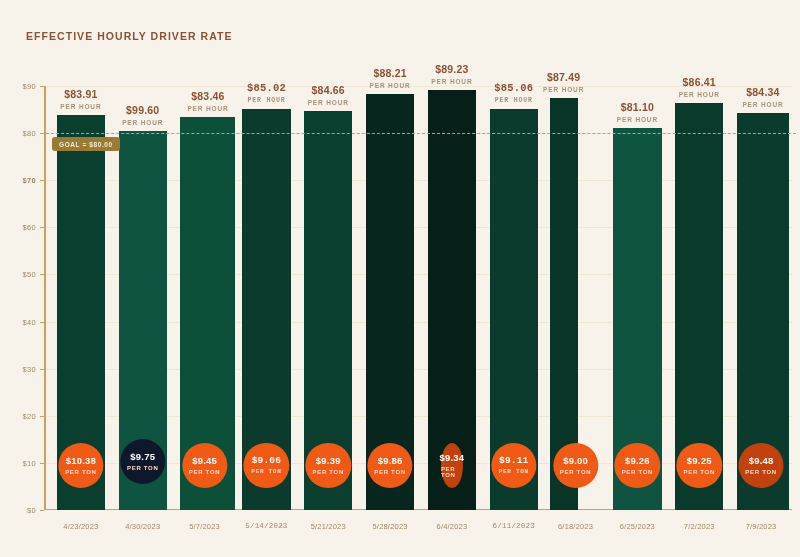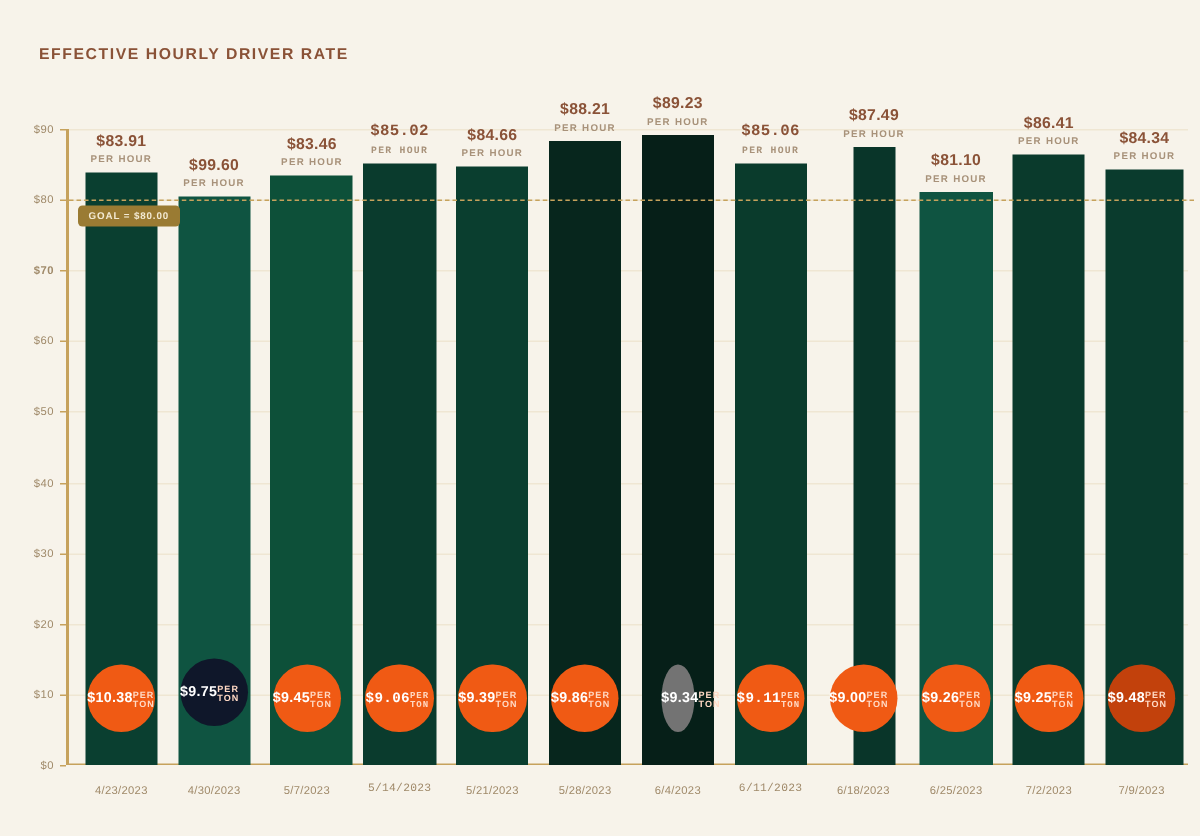--- a/index.html
+++ b/index.html
@@ -125,23 +125,23 @@
     margin-top: 3px;
   }
 
   .ton-bubble {
     position: absolute;
     left: 50%;
     transform: translateX(-50%);
     background: #f05a14;
     border-radius: 50%;
     display: flex;
-    flex-direction: row;
+    flex-direction: column;
     align-items: center;
-    justify-content: flex-start;
+    justify-content: center;
     z-index: 6;
   }
   .ton-bubble .amt {
     font-size: 9.5px;
     font-weight: bold;
     color: #fff;
     letter-spacing: .2px;
     line-height: 1;
   }
   .ton-bubble .unit {
@@ -287,41 +287,41 @@
           </div>
           <div class="x-tick-label">5/28/2023</div>
         </div>
         <div class="bar-slot" style="left: 377px; width: 61.8333px;">
           <div class="bar" style="height: 420.372px; width: 48.23px; left: 6.80167px; right: auto; background: rgb(6, 31, 24);">
             <div class="bar-value">
               <span class="amt">$89.23</span>
               <span class="unit">PER HOUR</span>
             </div>
           </div>
-          <div class="ton-bubble" style="width: 22px; height: 45.3362px; bottom: 22px; background: #737373;">
+          <div class="ton-bubble" style="width: 22px; height: 45.3362px; bottom: 22px; background: #c2410c;">
             <span class="amt">$9.34</span>
             <span class="unit">PER TON</span>
           </div>
           <div class="x-tick-label">6/4/2023</div>
         </div>
         <div class="bar-slot" style="left: 438.833px; width: 61.8333px; font-family: Liberation Mono, monospace;">
           <div class="bar" style="height: 400.727px; width: 48.23px; left: 6.80167px; right: auto; background: rgb(10, 59, 44);">
             <div class="bar-value">
               <span class="amt">$85.06</span>
               <span class="unit">PER HOUR</span>
             </div>
           </div>
           <div class="ton-bubble" style="width: 45.3362px; height: 45.3362px; bottom: 22px; background: rgb(240, 90, 20);">
             <span class="amt">$9.11</span>
             <span class="unit">PER TON</span>
           </div>
           <div class="x-tick-label">6/11/2023</div>
         </div>
         <div class="bar-slot" style="left: 500.667px; width: 61.8333px;">
-          <div class="bar" style="height: 412.175px; width: 28px; left: 24px; right: auto; background: rgb(9, 53, 41);">
+          <div class="bar" style="height: 412.175px; width: 28px; left: 5px; right: auto; background: rgb(9, 53, 41);">
             <div class="bar-value">
               <span class="amt">$87.49</span>
               <span class="unit">PER HOUR</span>
             </div>
           </div>
           <div class="ton-bubble" style="width: 45.3362px; height: 45.3362px; bottom: 22px; background: rgb(240, 90, 20);">
             <span class="amt">$9.00</span>
             <span class="unit">PER TON</span>
           </div>
           <div class="x-tick-label">6/18/2023</div>

